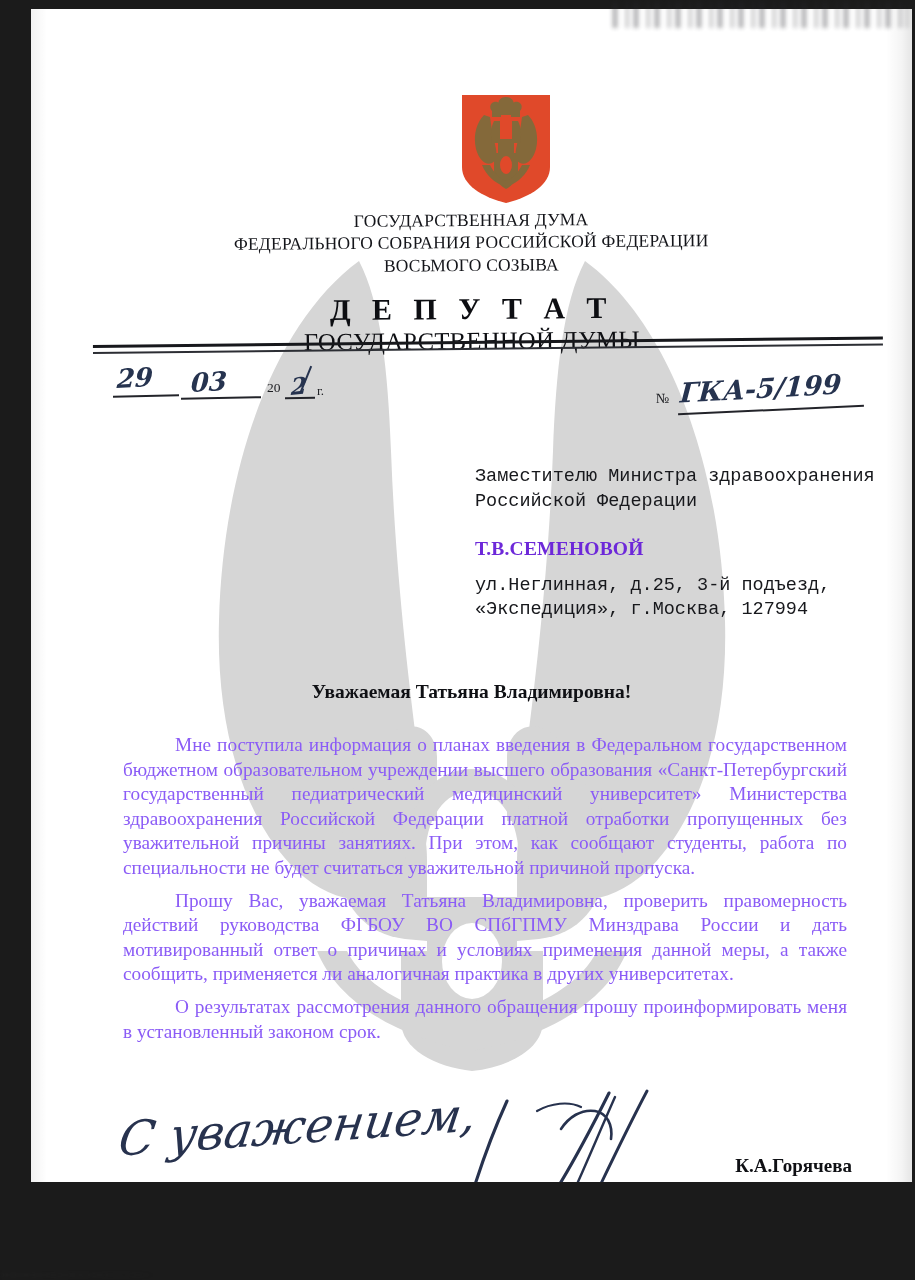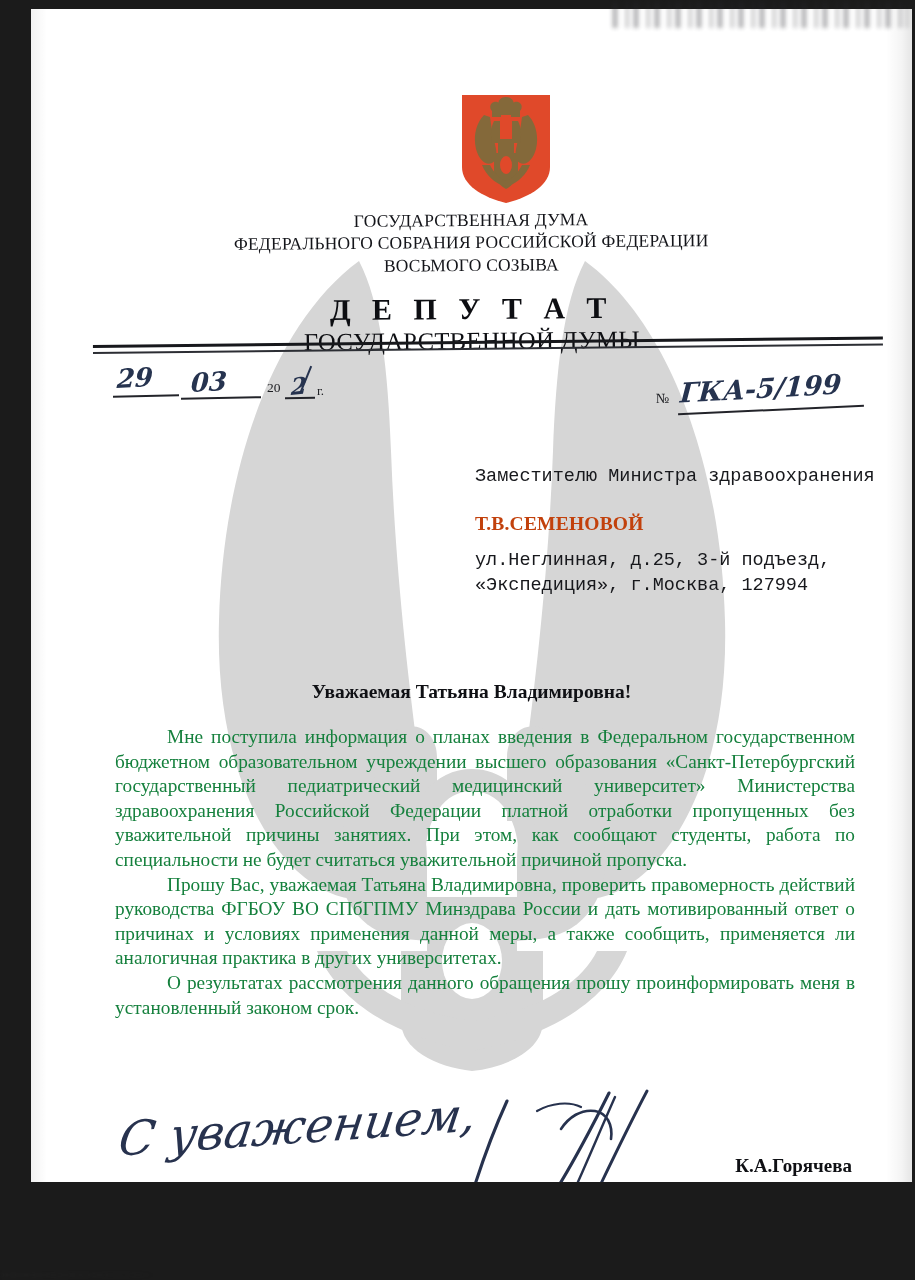--- a/index.html
+++ b/index.html
@@ -243,21 +243,21 @@
     font-size: 18.5px;
     color: #17181c;
     line-height: 1.34;
     white-space: nowrap;
     font-family: Liberation Mono, monospace;
   }
   .addr-name {
     margin-top: 23px;
     font-size: 19.5px;
     font-weight: 700;
-    color: #c2410c;
+    color: #6d28d9;
     letter-spacing: .2px;
   }
   .addr-post { margin-top: 14px; }
 
   
   .salutation {
     position: absolute;
     left: 0; top: 672px;
     width: 881px;
     text-align: center;
@@ -267,24 +267,24 @@
     z-index: 4;
   }
   .body {
     position: absolute;
     left: 84px;
     top: 716px;
     width: 740px;
     z-index: 4;
   }
   .body p {
-    margin: 0;
+    margin: 8px;
     font-size: 19.3px;
     line-height: 1.275;
-    color: #15803d;
+    color: #8b5cf6;
     text-align: justify;
     text-indent: 52px;
     -webkit-hyphens: none;
     hyphens: none;
   }
 
   
   .sig-hand {
     position: absolute;
     left: 88px; top: 1090px;
@@ -423,20 +423,21 @@
       <div class="ref-block">
         <span class="ref-no">№</span>
         <span class="hw ref-val">ГКА-5/199</span>
         <span class="ref-ul"></span>
       </div>
 
     </div>
 
     <div class="addressee">
       <div class="addr-line">Заместителю Министра здравоохранения</div>
+      <div class="addr-line">Российской Федерации</div>
       <div class="addr-name">Т.В.СЕМЕНОВОЙ</div>
       <div class="addr-line addr-post">ул.Неглинная, д.25, 3-й подъезд,</div>
       <div class="addr-line">«Экспедиция», г.Москва, 127994</div>
     </div>
 
     <div class="salutation">Уважаемая Татьяна Владимировна!</div>
 
     <div class="body">
       <p>Мне поступила информация о планах введения в Федеральном государственном бюджетном образовательном учреждении высшего образования «Санкт-Петербургский государственный педиатрический медицинский университет» Министерства здравоохранения Российской Федерации платной отработки пропущенных без уважительной причины занятиях. При этом, как сообщают студенты, работа по специальности не будет считаться уважительной причиной пропуска.</p>
       <p>Прошу Вас, уважаемая Татьяна Владимировна, проверить правомерность действий руководства ФГБОУ ВО СПбГПМУ Минздрава России и дать мотивированный ответ о причинах и условиях применения данной меры, а также сообщить, применяется ли аналогичная практика в других университетах.</p>

